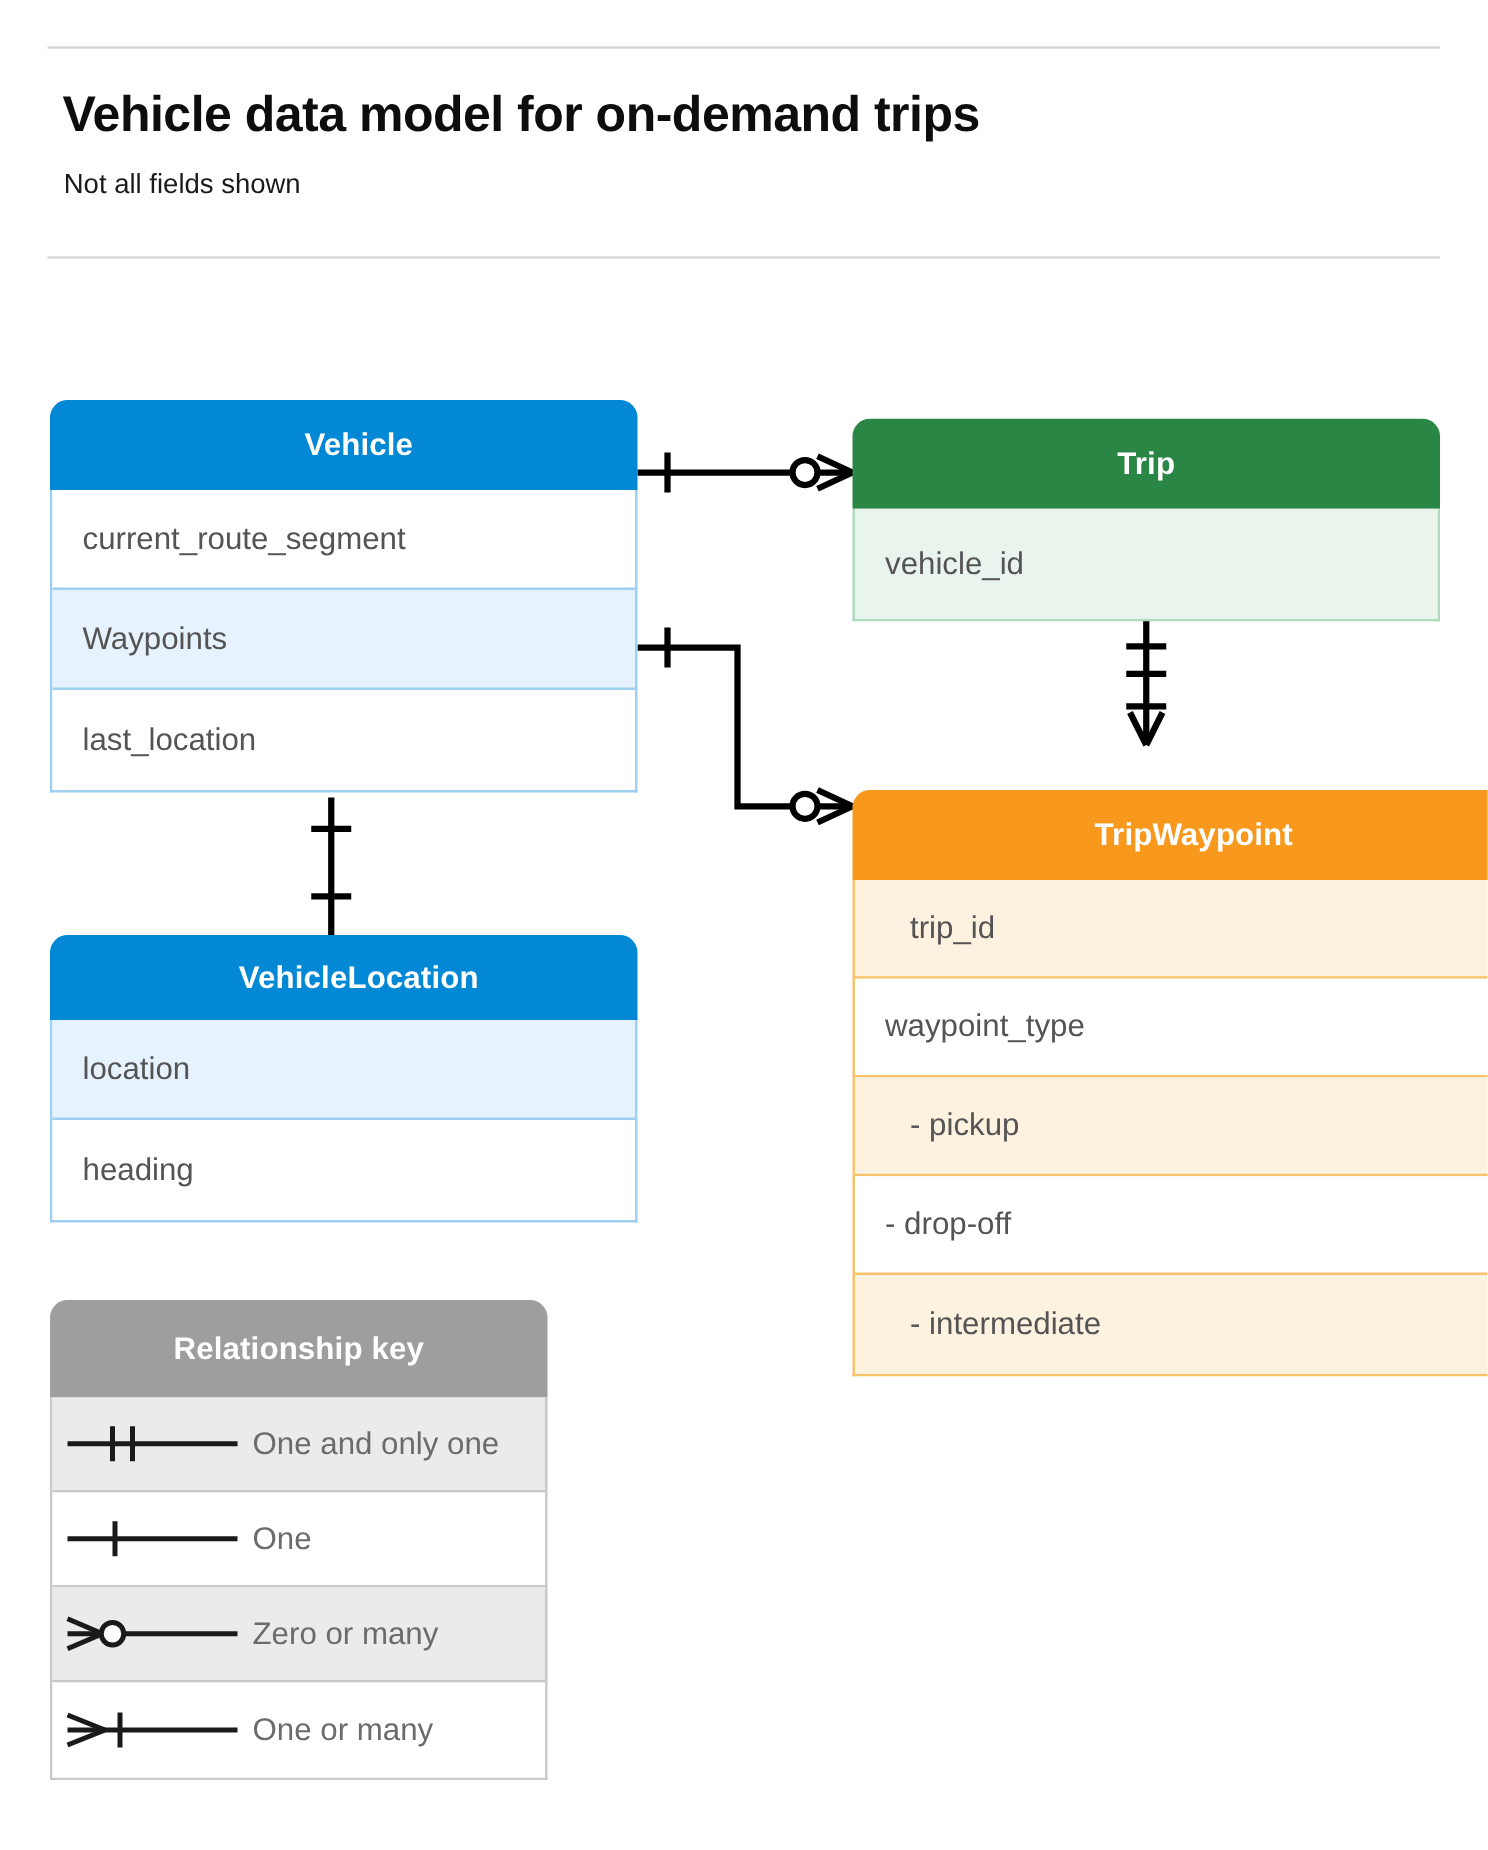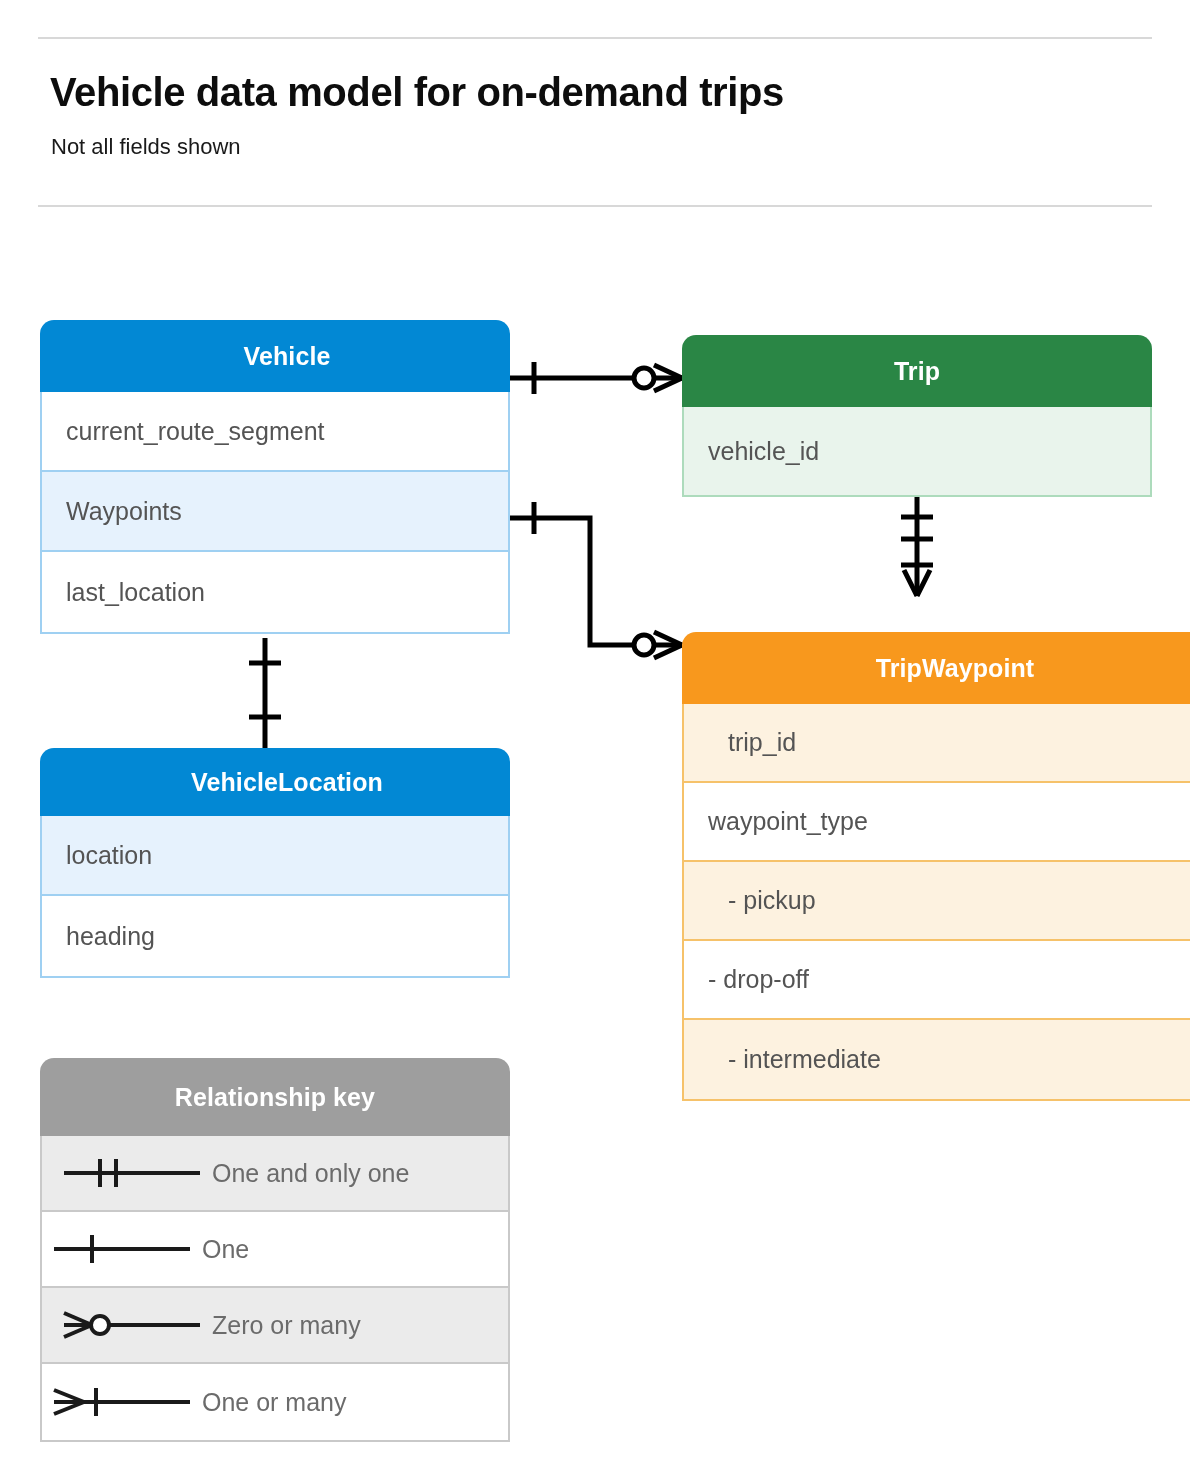--- a/index.html
+++ b/index.html
@@ -110,32 +110,32 @@
   #entity-trip .field    { height: 88px; }
 
   #entity-tripwaypoint   { left: 682px; top: 632px;  width: 546px; }
   #entity-tripwaypoint .entity-header { height: 72px; }
   #entity-tripwaypoint .field { height: 79px; }
 
   #entity-vehiclelocation { left: 40px; top: 748px;  width: 470px; }
   #entity-vehiclelocation .entity-header { height: 68px; }
   #entity-vehiclelocation .field { height: 80px; }
 
-  #legend-box            { left: 40px;  top: 1040px; width: 470px; margin-top: 18px; }
+  #legend-box            { left: 40px;  top: 1040px; width: 398px; }
   #legend-box .entity-header { height: 78px; font-size: 25px; }
   #legend-box .legend-row {
     box-sizing: border-box;
     height: 76px;
     display: flex;
     align-items: center;
     border-bottom: 2px solid #c9c9c9;
     background: #ffffff;
   }
   #legend-box .legend-row:last-child { border-bottom: none; }
-  #legend-box .legend-row.hl { background: #ebebeb; padding-left: 10px; }
+  #legend-box .legend-row.hl { background: #ebebeb; }
   .legend-symbol {
     width: 160px;
     flex: 0 0 160px;
     display: flex;
     align-items: center;
     justify-content: center;
   }
   .legend-label {
     font-size: 25px;
     color: #6b6b6b;

